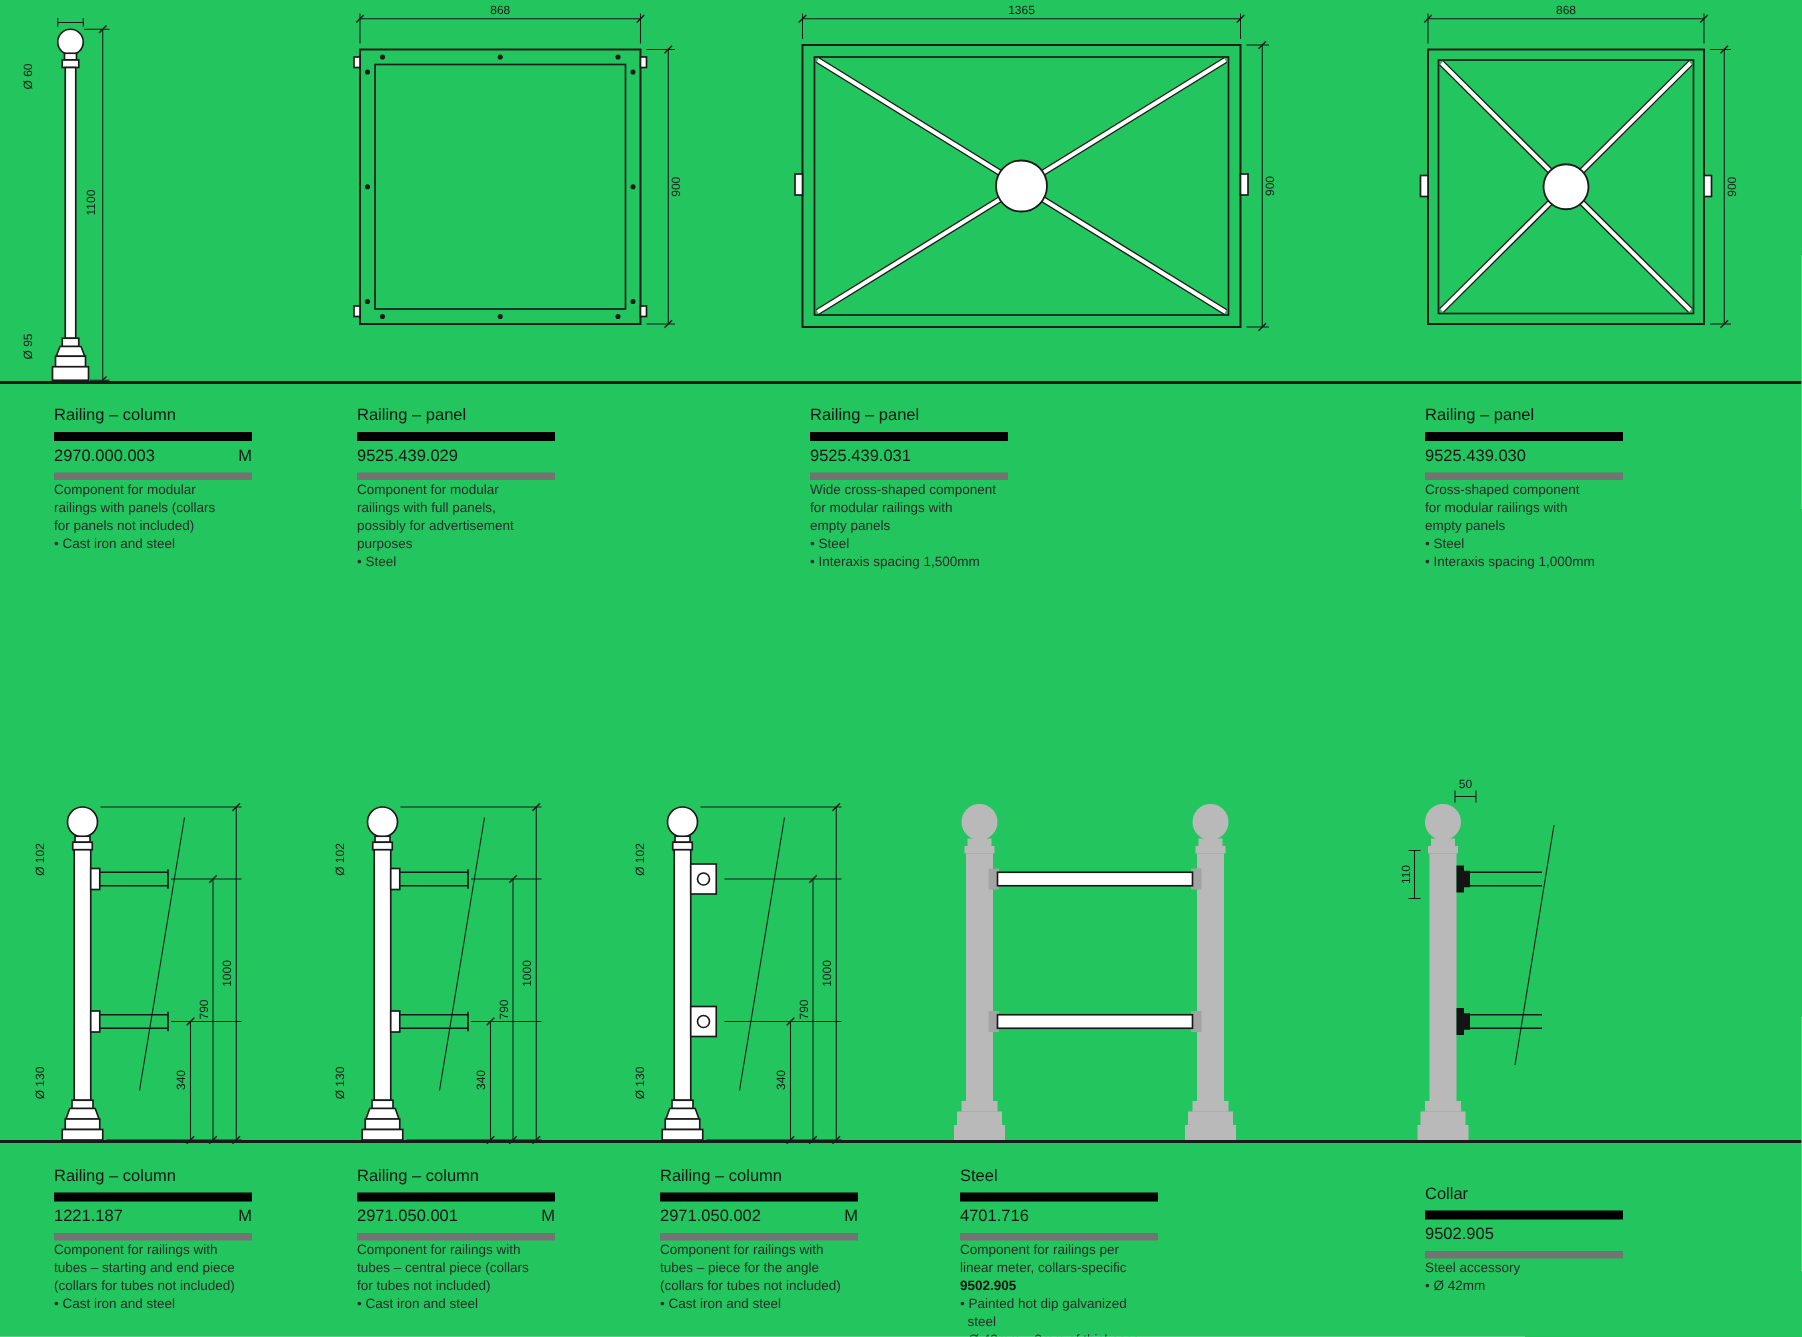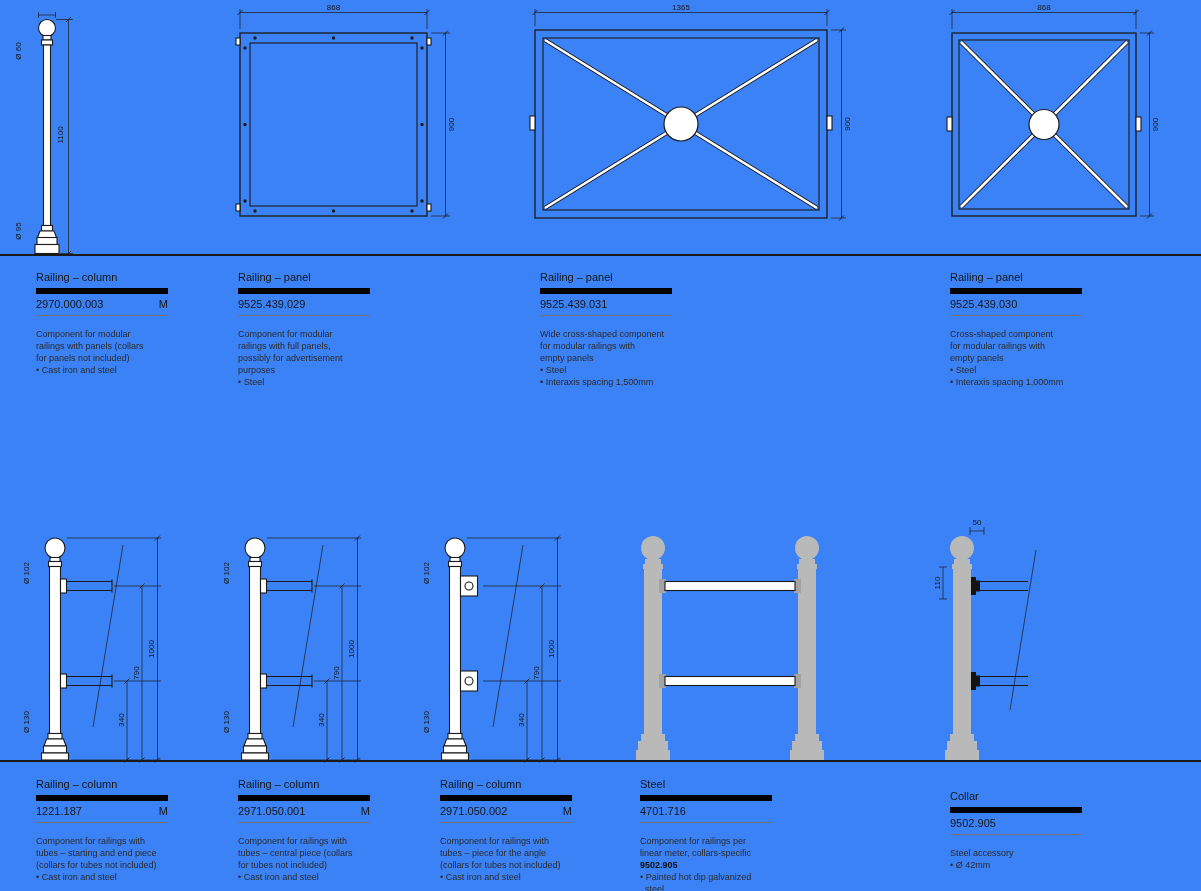--- a/index.html
+++ b/index.html
@@ -1,39 +1,39 @@
 <!DOCTYPE html>
 <html><head>
 <meta charset="utf-8">
 <style>
   *{box-sizing:border-box;margin:0;padding:0}
   body{background:#ffffff}
-  #page{position:relative;width:1201px;height:891px;background:#3b82f6;
+  #page{position:relative;width:1201px;height:891px;background:#22c55e;
         font-family:"Liberation Sans",sans-serif;color:#161616;overflow:hidden}
   .drawing{position:absolute}
   
   .ln{stroke:#1a1a1a;stroke-width:1.1;fill:#ffffff}
   .lnf{stroke:#1a1a1a;stroke-width:1.1;fill:none}
   .thin{stroke:#1a1a1a;stroke-width:0.7;fill:none}
   .tick{stroke:#1a1a1a;stroke-width:0.9;fill:none}
   .dbl{stroke:#1a1a1a;stroke-width:4.4;fill:none}
   .dblw{stroke:#ffffff;stroke-width:2.6;fill:none}
   .dot{fill:#1a1a1a}
   .gray{fill:#b9b9b9}
   .gray2{fill:#a3a3a3}
   .blackfill{fill:#141414}
   text.dim{font-family:"Liberation Sans",sans-serif;font-size:8px;fill:#1a1a1a}
   
   .groundline{position:absolute;left:0;width:1201px;height:1.5px;background:#1a1a1a}
   
   .block{position:absolute;width:132px}
   .block .title{font-size:11px;line-height:13px;padding:1px 0 4px;border-bottom:6px solid #000000}
   .block .coderow{display:flex;justify-content:space-between;align-items:flex-start;
-                  font-size:11px;line-height:13px;padding:4px 0;border-bottom:1px solid #737373}
-  .block .desc{width:152px;margin-top:12px;font-size:9px;line-height:12px;
+                  font-size:11px;line-height:13px;padding:4px 0;border-bottom:5px solid #737373}
+  .block .desc{width:152px;margin-top:0;font-size:9px;line-height:12px;
                color:#2b2b2b;white-space:pre-line}
   .block .desc b{color:#111;font-weight:bold}
 </style>
 </head>
 <body>
 
 <div id="page">
 
   <svg class="drawing" style="left:0;top:4px" width="150" height="252" viewBox="0 0 150 252">
     <g>

